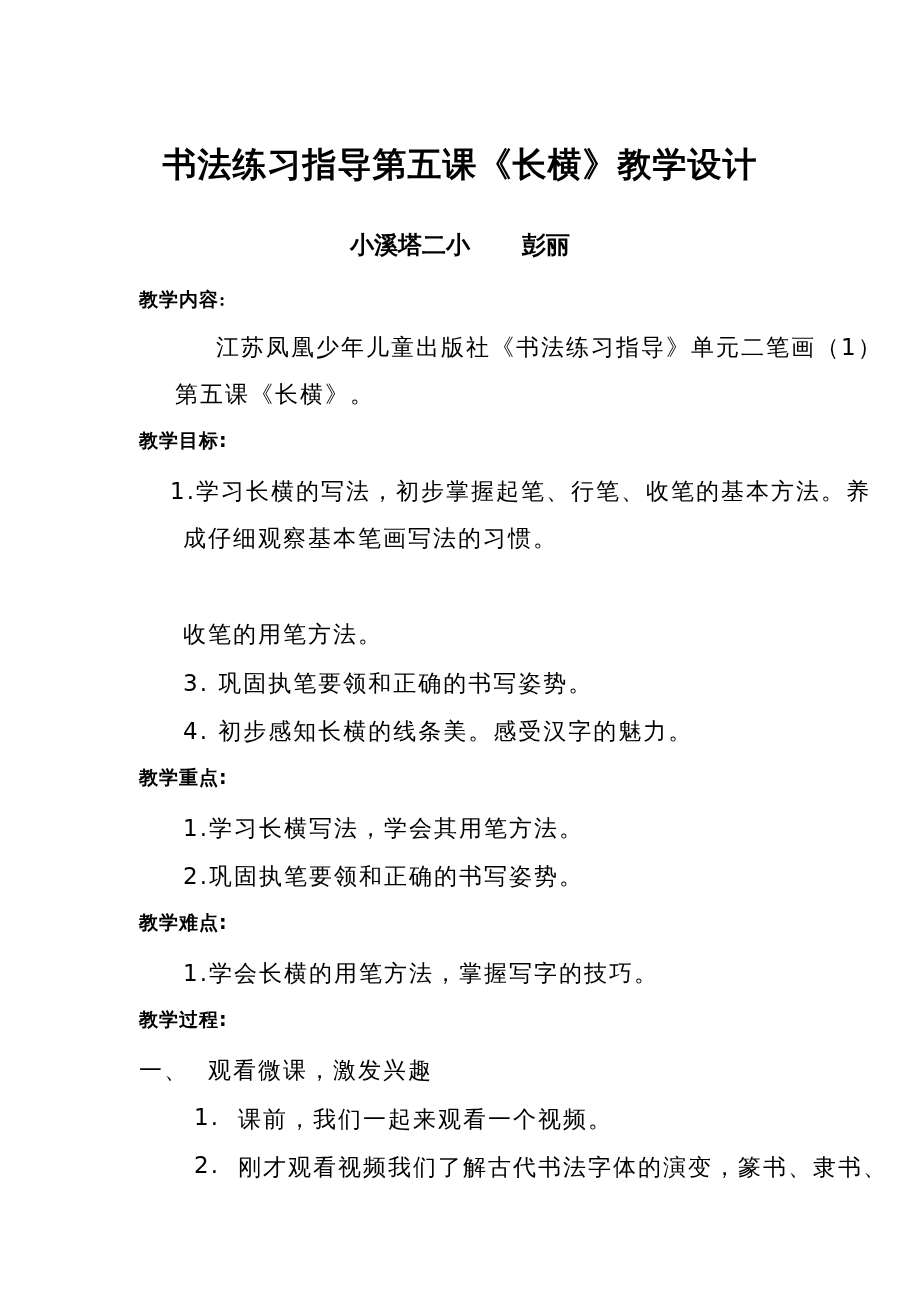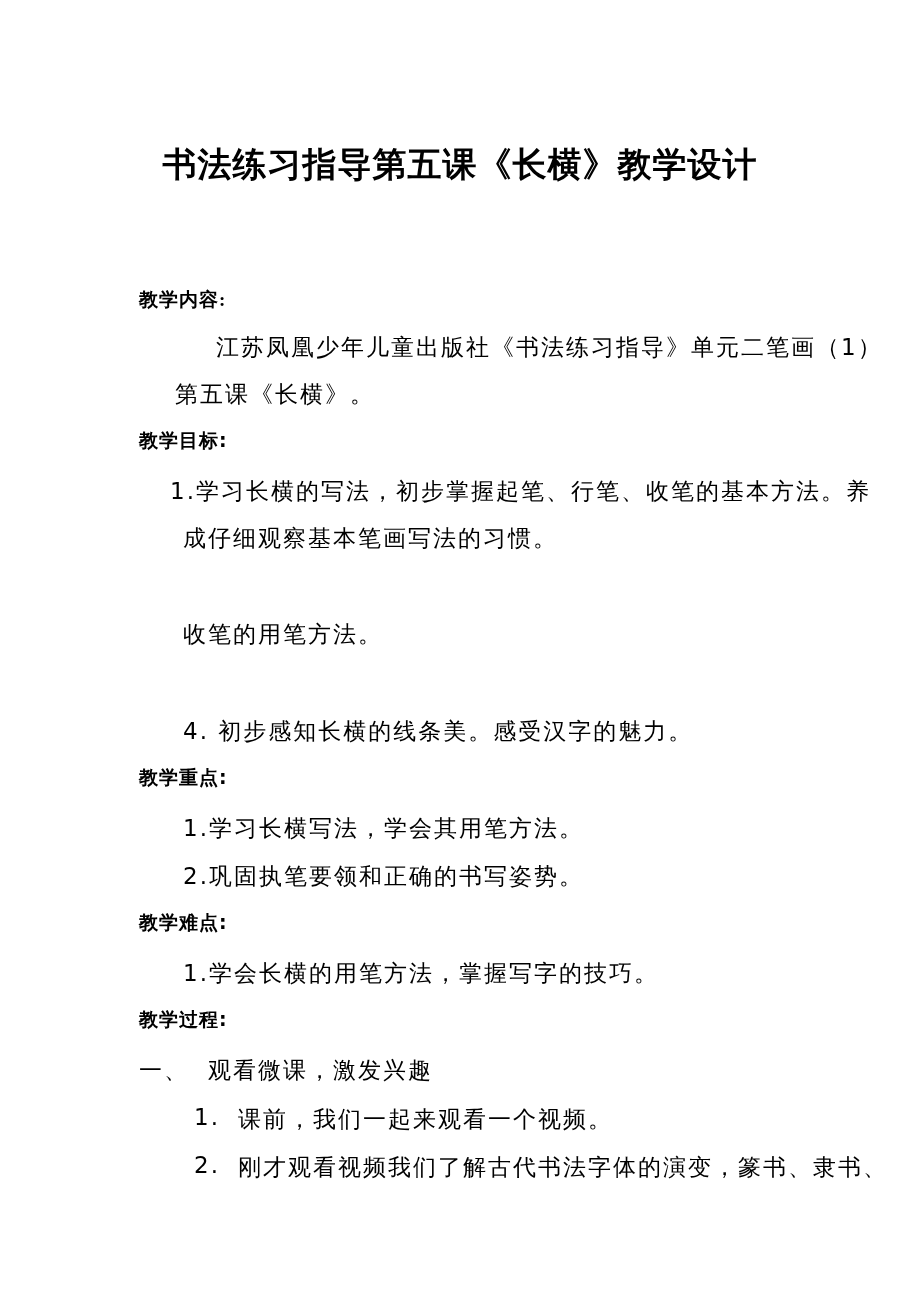--- a/index.html
+++ b/index.html
@@ -14,29 +14,33 @@
     .line { position: absolute; font-size: 23px; white-space: nowrap; letter-spacing: 2px; }
     .heading { font-weight: bold; font-size: 19px; letter-spacing: 1px; }
   </style>
 </head>
 <body>
 
 <div class="page">
 
   <div class="title">书法练习指导第五课《长横》教学设计</div>
 
+  <div class="author">
+    <span>小溪塔二小</span><span class="gap"></span><span>彭丽</span>
+  </div>
 
   <div class="line heading" style="left:139px; top:287px;font-family:Liberation Serif, serif;">教学内容:</div>
   <div class="line" style="left:216px; top:332px;">江苏凤凰少年儿童出版社《书法练习指导》单元二笔画（1）</div>
   <div class="line" style="left:175px; top:379px;">第五课《长横》。</div>
 
   <div class="line heading" style="left:139px; top:428px;">教学目标:</div>
   <div class="line" style="left:170px; top:476px;">1.学习长横的写法，初步掌握起笔、行笔、收笔的基本方法。养</div>
   <div class="line" style="left:183px; top:523px;font-family:Liberation Serif, serif;">成仔细观察基本笔画写法的习惯。</div>
   <div class="line" style="left:183px; top:619px;">收笔的用笔方法。</div>
+  <div class="line" style="left:183px; top:668px;">3.  巩固执笔要领和正确的书写姿势。</div>
   <div class="line" style="left:183px; top:716px;">4.  初步感知长横的线条美。感受汉字的魅力。</div>
 
   <div class="line heading" style="left:139px; top:765px;">教学重点:</div>
   <div class="line" style="left:183px; top:813px;">1.学习长横写法，学会其用笔方法。</div>
   <div class="line" style="left:183px; top:861px;">2.巩固执笔要领和正确的书写姿势。</div>
 
   <div class="line heading" style="left:139px; top:910px;">教学难点:</div>
   <div class="line" style="left:183px; top:958px;">1.学会长横的用笔方法，掌握写字的技巧。</div>
 
   <div class="line heading" style="left:139px; top:1007px;">教学过程:</div>

